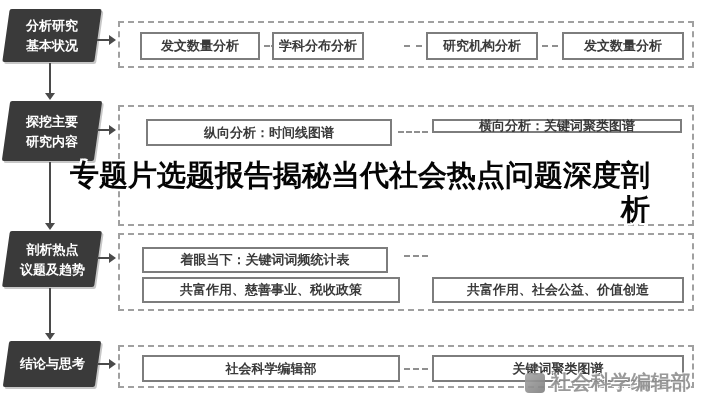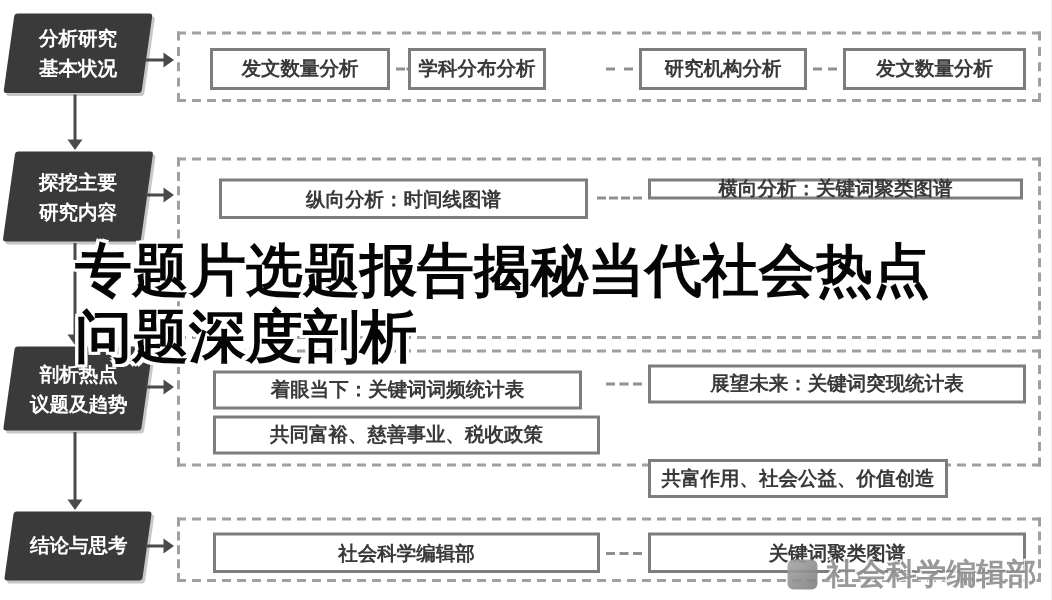--- a/index.html
+++ b/index.html
@@ -56,22 +56,22 @@
   .plain-line {
     position: absolute;
     color: #555; font-weight: bold; font-size: 13px; white-space: nowrap;
   }
 
   
   .overlay-title {
     position: absolute;
     left: 50px; width: 600px; top: 159px;
     z-index: 50;
-    text-align: left;
-    font-size: 38px; font-weight: 800;
+    text-align: right;
+    font-size: 29px; font-weight: 800;
     color: #050505;
     line-height: 1.16;
     text-shadow:
       -2px -2px 0 #fff, 2px -2px 0 #fff, -2px 2px 0 #fff, 2px 2px 0 #fff,
       0 -2px 0 #fff, 0 2px 0 #fff, -2px 0 0 #fff, 2px 0 0 #fff;
   }
 
   
   .watermark {
     position: absolute; right: 10px; bottom: 4px;
@@ -146,23 +146,22 @@
 
   <div class="group" style="left:118px; top:105px; width:576px; height:121px;">
     <div class="ibox" style="left:26px; top:12px; width:246px; height:27px;">纵向分析：时间线图谱</div>
     <div class="dash-h" style="left:278px; top:24px; width:30px;"></div>
     <div class="ibox" style="left:312px; top:12px; width:250px; height:14px;">横向分析：关键词聚类图谱</div>
   </div>
 
   <div class="group" style="left:118px; top:233px; width:576px; height:78px;">
     <div class="ibox" style="left:22px; top:12px; width:246px; height:26px;">着眼当下：关键词词频统计表</div>
     <div class="dash-h" style="left:284px; top:20px; width:24px;"></div>
-    <div class="ibox" style="left:312px; top:8px; width:252px; height:26px;">展望未来：关键词突现统计表</div>
-    <div class="ibox" style="left:22px; top:42px; width:258px; height:26px;">共同富裕、慈善事业、税收政策</div>
-    <div class="ibox" style="left:312px; top:42px; width:200px; height:26px;margin-top:29px;">共富作用、社会公益、价值创造</div>
+    <div class="ibox" style="left:22px; top:42px; width:258px; height:26px;">共富作用、慈善事业、税收政策</div>
+    <div class="ibox" style="left:312px; top:42px; width:252px; height:26px;">共富作用、社会公益、价值创造</div>
   </div>
 
   <div class="group" style="left:118px; top:345px; width:576px; height:43px;">
     <div class="ibox" style="left:22px; top:8px; width:258px; height:27px;">社会科学编辑部</div>
     <div class="dash-h" style="left:284px; top:21px; width:24px;"></div>
     <div class="ibox" style="left:312px; top:8px; width:252px; height:27px;">关键词聚类图谱</div>
   </div>
 
   <div class="overlay-title">专题片选题报告揭秘当代社会热点问题深度剖析</div>
 

